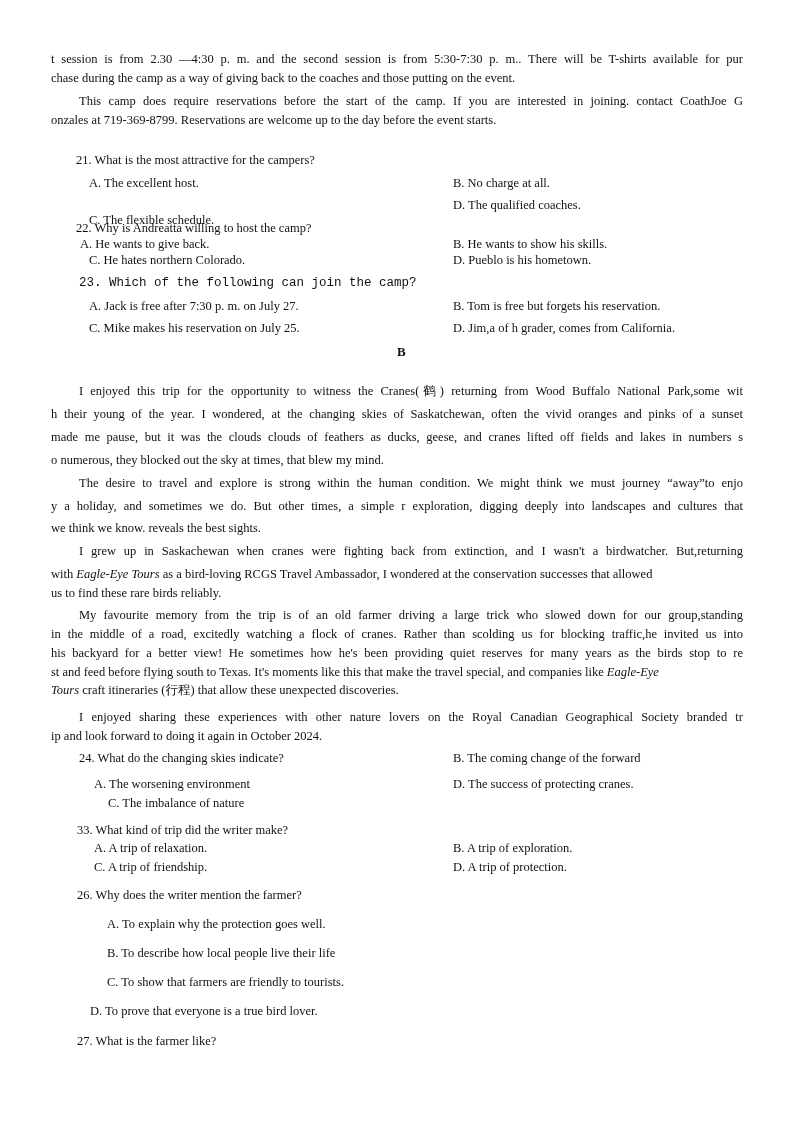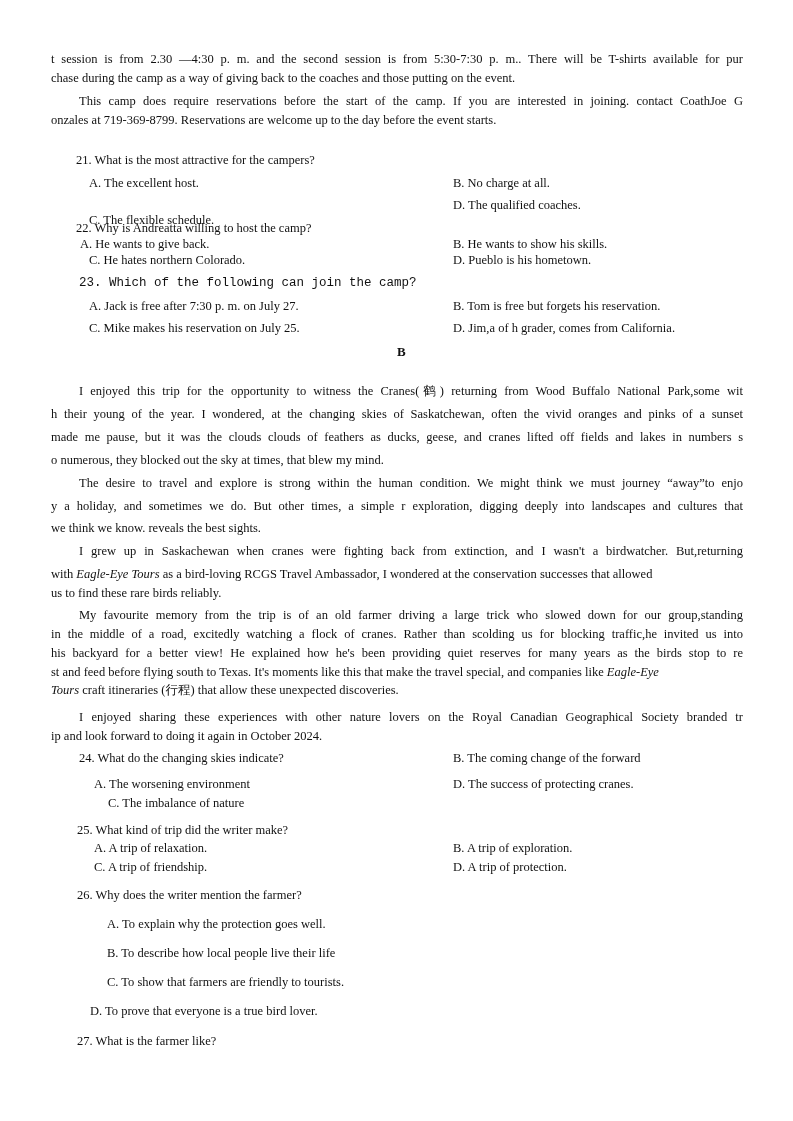--- a/index.html
+++ b/index.html
@@ -58,39 +58,39 @@
   <div class="line" style="top:137px;">we think  we know.  reveals the best sights.</div>
 
   <div class="line indent justify" style="top:160px; width:664px;">I grew up  in  Saskachewan when cranes were fighting  back  from extinction,  and I wasn't a birdwatcher. But,returning</div>
   <div class="line" style="top:183px; width:692px;">
     <span>with </span><i>Eagle-Eye Tours</i><span> as a bird-loving  RCGS  Travel  Ambassador,  I wondered at the conservation successes that allowed</span>
   </div>
   <div class="line" style="top:202px;">us to find these rare birds reliably.</div>
 
   <div class="line indent justify" style="top:224px; width:664px;">My  favourite memory  from the trip  is  of an old  farmer driving  a large trick who slowed down for our group,standing</div>
   <div class="line justify" style="top:243px;">in  the middle  of a road,  excitedly  watching a  flock of cranes. Rather than scolding us  for blocking traffic,he invited  us into</div>
-  <div class="line justify" style="top:262px;">his backyard  for a better view!  He  explained   how he's been providing  quiet  reserves for many years as  the birds stop to re</div>
+  <div class="line justify" style="top:262px;">his backyard  for a better view!  He  sometimes   how he's been providing  quiet  reserves for many years as  the birds stop to re</div>
   <div class="line" style="top:281px;">
     <span>st and feed  before flying  south to Texas.  It's moments like  this  that make the travel special,  and  companies like </span><i>Eagle-Eye</i>
   </div>
   <div class="line" style="top:299px;">
     <i>Tours</i><span>  craft itineraries  (行程) that allow these unexpected discoveries.</span>
   </div>
 
   <div class="line indent justify" style="top:326px; width:664px;">I enjoyed  sharing these experiences  with other nature lovers  on the Royal  Canadian  Geographical  Society branded tr</div>
   <div class="line" style="top:345px;">ip and look  forward to doing  it again  in  October 2024.</div>
 </div>
 
 <div class="abs" style="left:79px; top:752px;">24. What do the changing skies indicate?</div>
 <div class="abs" style="left:453px; top:752px;">B.  The coming change of the forward</div>
 <div class="abs" style="left:94px; top:778px;">A.  The worsening environment</div>
 <div class="abs" style="left:453px; top:778px;">D.  The success of protecting cranes.</div>
 <div class="abs" style="left:108px; top:797px;">C.   The imbalance  of nature</div>
 
-<div class="abs" style="left:77px; top:824px;">25. What kind of trip  did the writer make?</div>
+<div class="abs" style="left:77px; top:824px;">33. What kind of trip  did the writer make?</div>
 <div class="abs" style="left:94px; top:842px;">A.  A trip  of relaxation.</div>
 <div class="abs" style="left:453px; top:842px;">B.  A trip  of exploration.</div>
 <div class="abs" style="left:94px; top:861px;">C.  A trip  of  friendship.</div>
 <div class="abs" style="left:453px; top:861px;">D.  A trip  of protection.</div>
 
 <div class="abs" style="left:77px; top:889px;">26. Why does the writer mention the farmer?</div>
 <div class="abs" style="left:107px; top:918px;">A.  To explain  why the protection goes well.</div>
 <div class="abs" style="left:107px; top:947px;">B.  To describe how local  people  live  their life</div>
 <div class="abs" style="left:107px; top:976px;">C.  To show that farmers are friendly  to tourists.</div>
 <div class="abs" style="left:90px; top:1005px;">D.  To prove that everyone is a true bird lover.</div>

